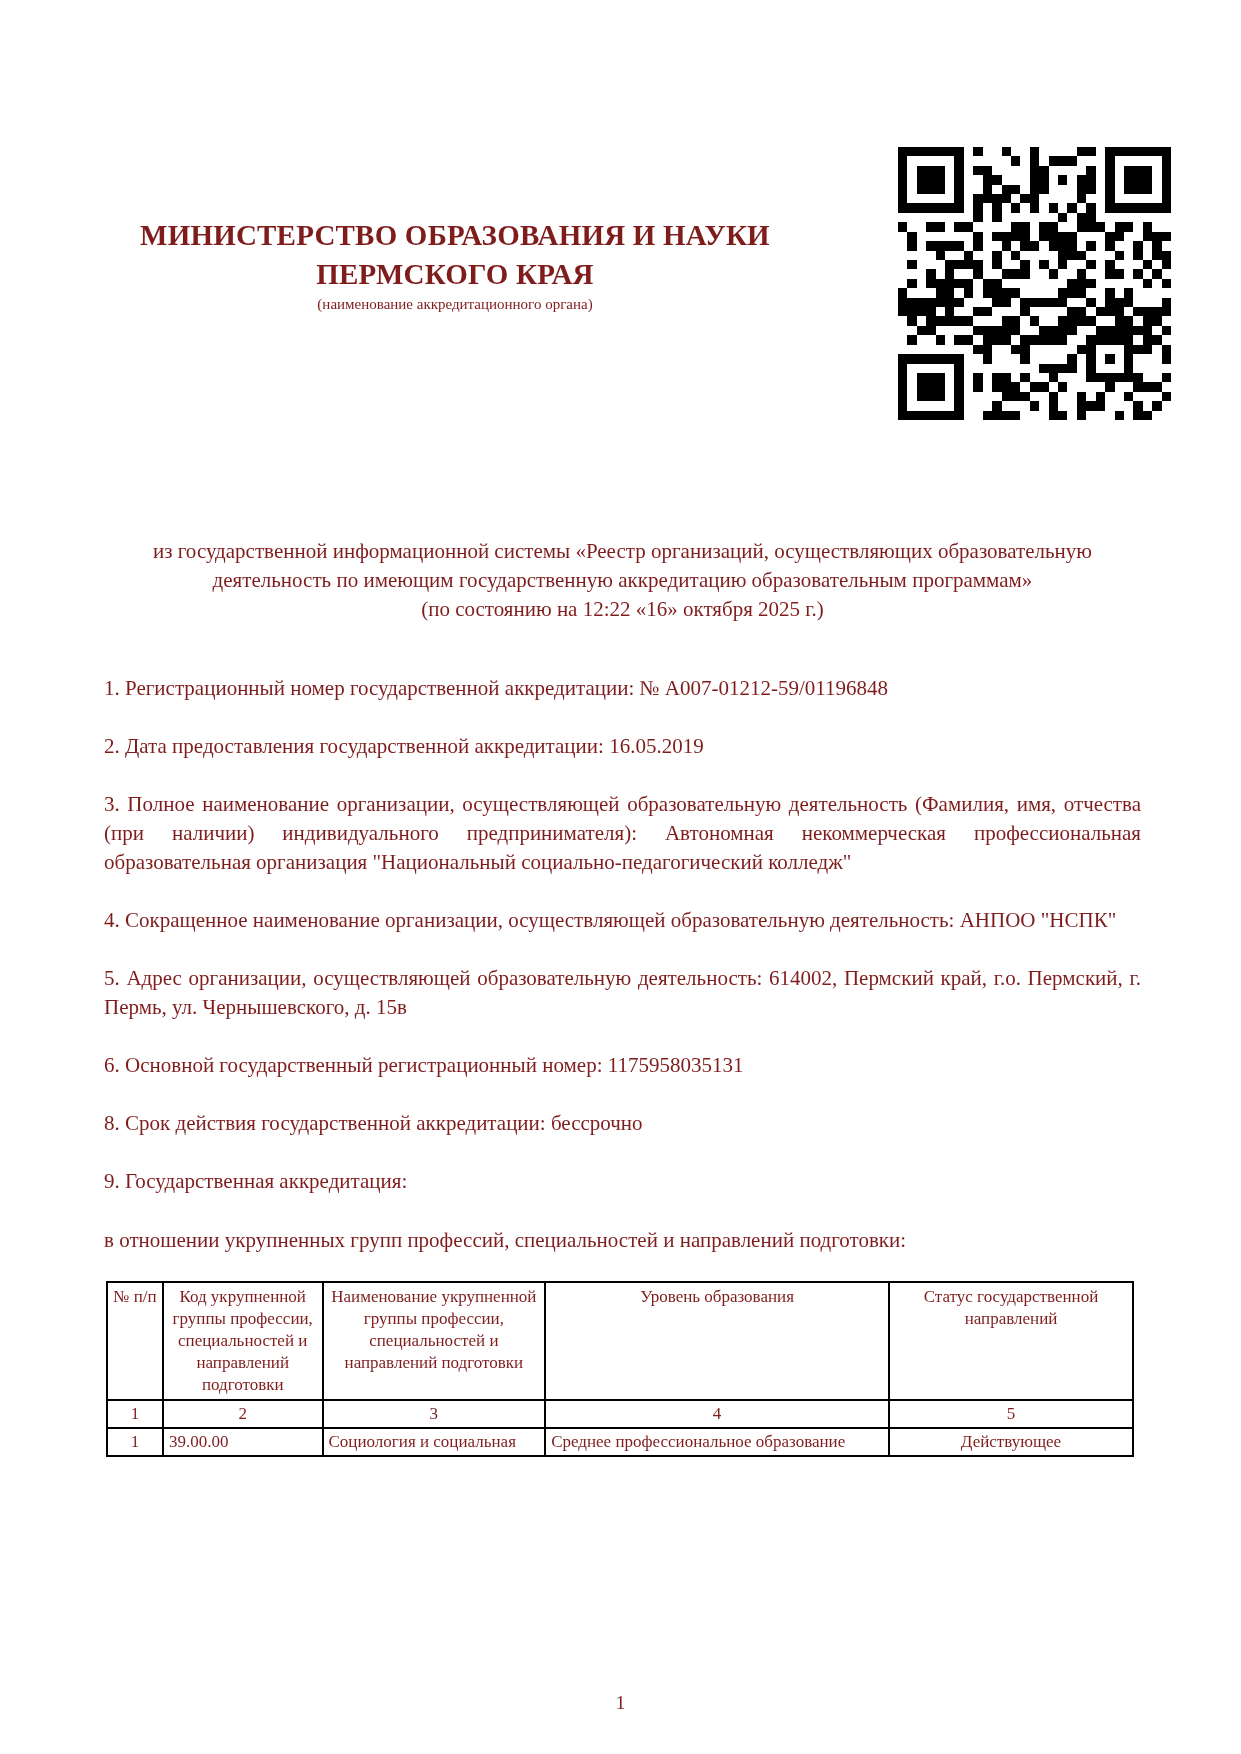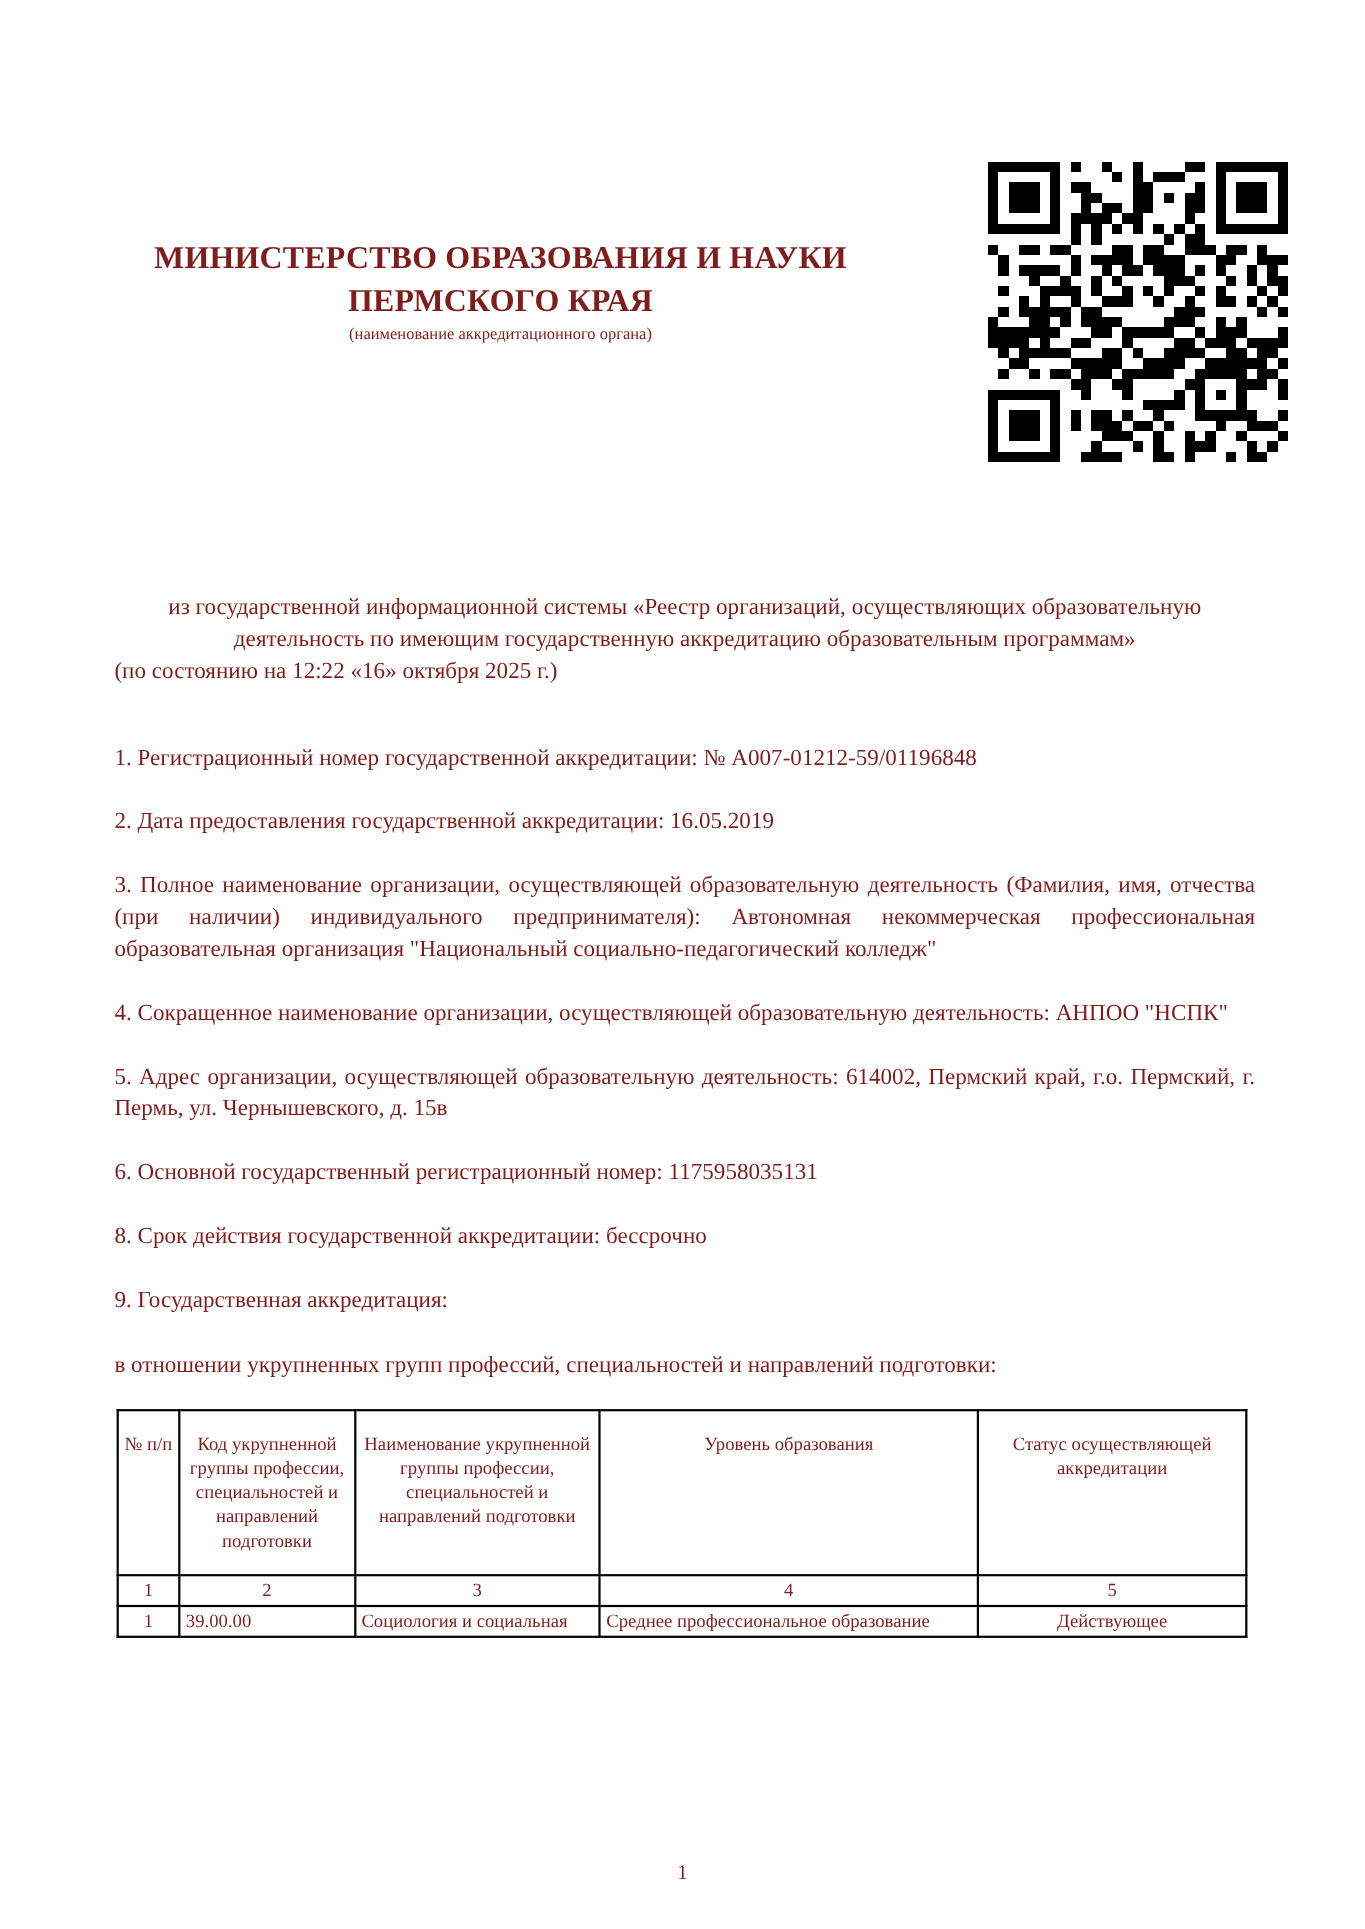--- a/index.html
+++ b/index.html
@@ -31,38 +31,38 @@
   .qr-wrap svg{display:block;width:273px;height:273px;shape-rendering:crispEdges;}
   
   .doc-body{
     position:absolute;left:104px;top:532px;width:1037px;
     font-size:21px;line-height:29px;
   }
   .doc-title{
     text-align:center;font-size:24px;font-weight:bold;line-height:30px;margin:0;
   }
   .doc-subtitle{ text-align:center;margin-top:5px; }
-  .doc-asof{ }
+  .doc-asof{ text-align:center; }
   .item{
     margin:0;margin-top:29px;
     text-align:justify;text-align-last:left;
   }
   .item:first-of-type{ margin-top:50px; }
   .note{ margin-top:30px;text-align:left; }
   
   table.acc{
     border-collapse:collapse;
     margin-top:26px;margin-left:2px;
     width:1028px;
     table-layout:fixed;
     font-size:17px;line-height:22px;
   }
   table.acc td{
     border:2px solid #000;
-    padding:19px 5px;
+    padding:3px 5px;
     vertical-align:top;
     text-align:center;
   }
   table.acc .c1{width:4.6%;}
   table.acc .c2{width:15.3%;}
   table.acc .c3{width:21.8%;}
   table.acc .c4{width:34.3%;}
   table.acc .c5{width:24.0%;}
   table.acc tr.num td, table.acc tr.data td{
     padding:2px 5px;vertical-align:middle;
@@ -526,21 +526,21 @@
 
     <p class="item note">в отношении укрупненных групп профессий, специальностей и направлений подготовки:</p>
 
     <table class="acc">
       <tbody>
           <tr class="head">
         <td class="c1">№ п/п</td>
         <td class="c2">Код укрупненной группы профессии, специальностей и направлений подготовки</td>
         <td class="c3">Наименование укрупненной группы профессии, специальностей и направлений подготовки</td>
         <td class="c4">Уровень образования</td>
-        <td class="c5">Статус осуществляющей аккредитации</td>
+        <td class="c5">Статус государственной направлений</td>
       </tr>
       <tr class="num">
         <td>1</td>
         <td>2</td>
         <td>3</td>
         <td>4</td>
         <td>5</td>
       </tr>
       <tr class="data">
         <td class="cell-index">1</td>

